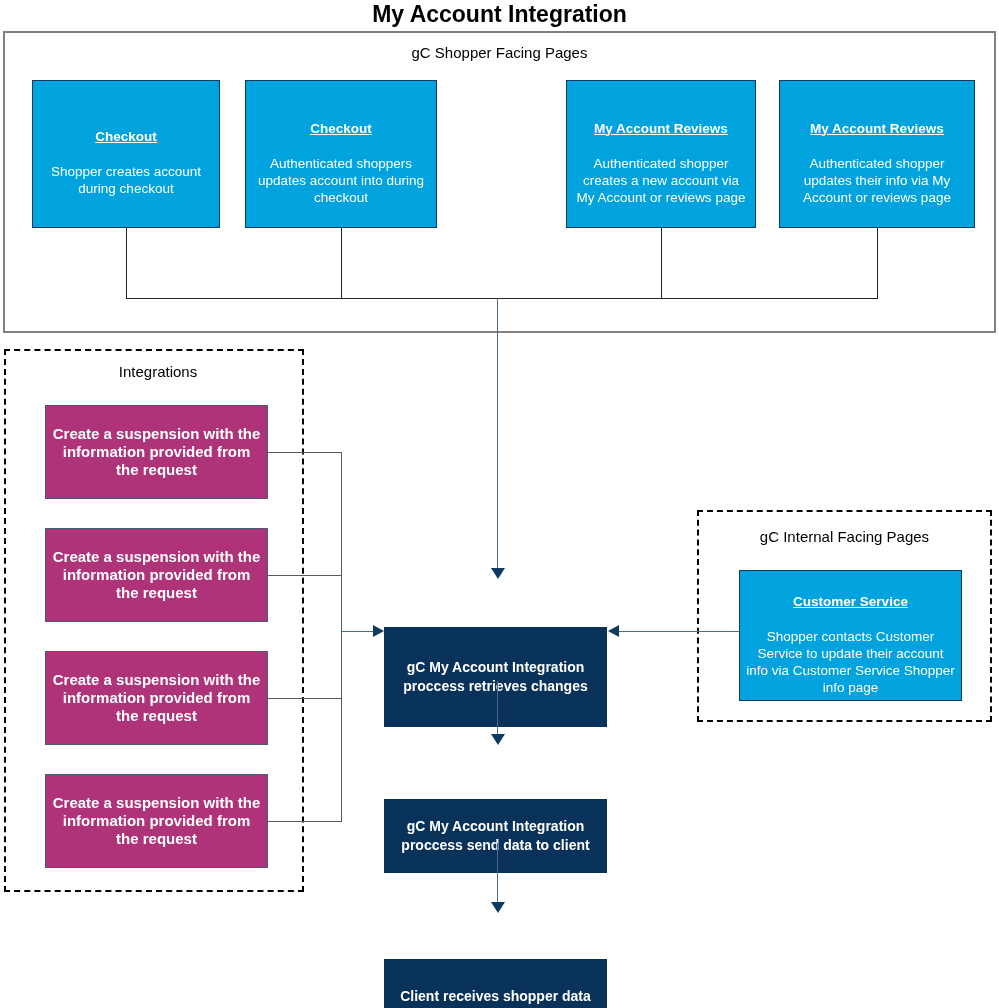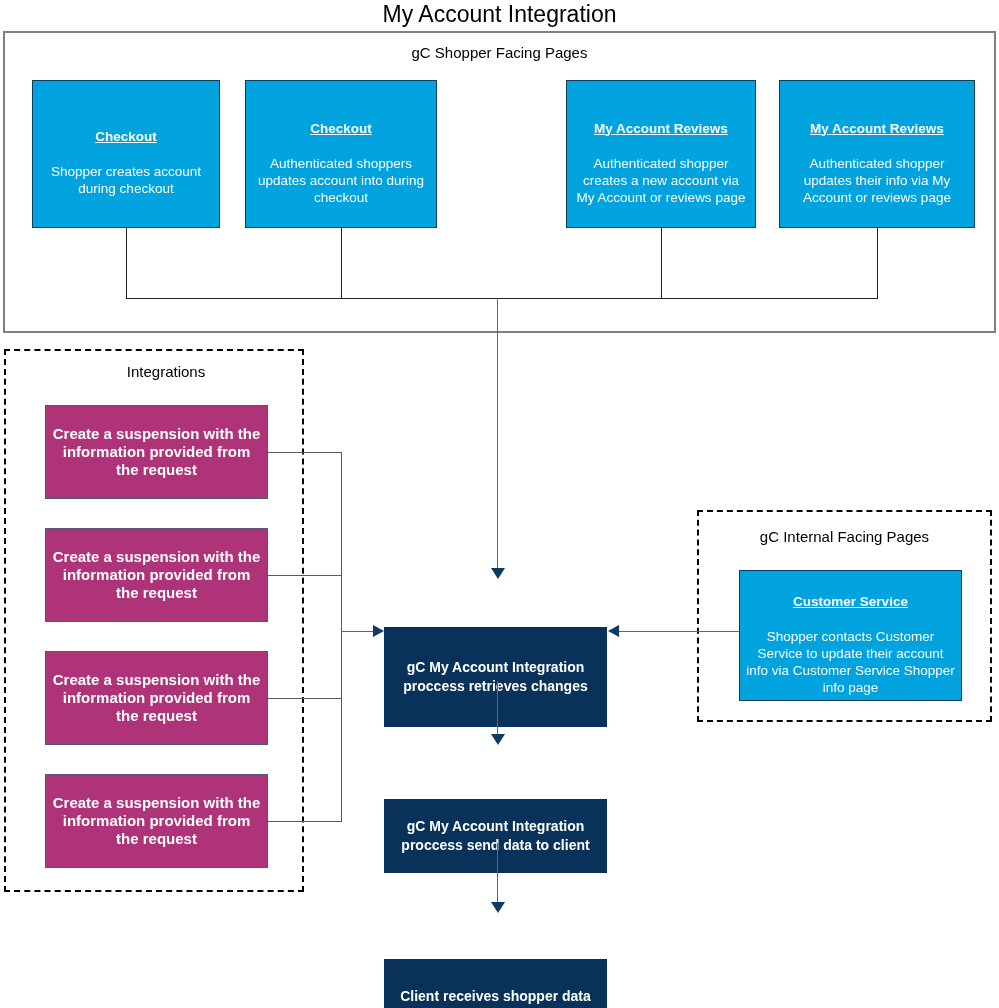--- a/index.html
+++ b/index.html
@@ -22,21 +22,21 @@
   
   .diagram-title {
     position: absolute;
     left: 0;
     top: 0;
     width: 999px;
     height: 28px;
     line-height: 28px;
     text-align: center;
     font-size: 23px;
-    font-weight: normal;
+    font-weight: bold;
     letter-spacing: 0px;
     color: #000000;
   }
 
   
   .group-solid {
     position: absolute;
     border: 2px solid #808080;
     background: #ffffff;
     box-sizing: border-box;
@@ -197,21 +197,21 @@
   <div class="line-v-dark" style="left:341px; top:228px; height:71px;"></div>
   <div class="line-v-dark" style="left:661px; top:228px; height:71px;"></div>
   <div class="line-v-dark" style="left:877px; top:228px; height:71px;"></div>
 
   <div class="line-h-dark" style="left:126px; top:298px; width:752px;"></div>
 
   <div class="line-v" style="left:497px; top:298px; height:274px;"></div>
   <div class="arrow-down" style="left:491px; top:568px;"></div>
 
   <div class="group-dashed" style="left:4px; top:349px; width:300px; height:543px;"></div>
-  <div class="group-title" style="left:16px; top:363px; width:300px;">Integrations</div>
+  <div class="group-title" style="left:8px; top:363px; width:300px;">Integrations</div>
 
   <div class="node node-pink" style="left:45px; top:405px; width:223px; height:94px;">
     <span class="node-text">Create a suspension with the information provided from the request</span>
   </div>
   <div class="node node-pink" style="left:45px; top:528px; width:223px; height:94px;">
     <span class="node-text">Create a suspension with the information provided from the request</span>
   </div>
   <div class="node node-pink" style="left:45px; top:651px; width:223px; height:94px;">
     <span class="node-text">Create a suspension with the information provided from the request</span>
   </div>

